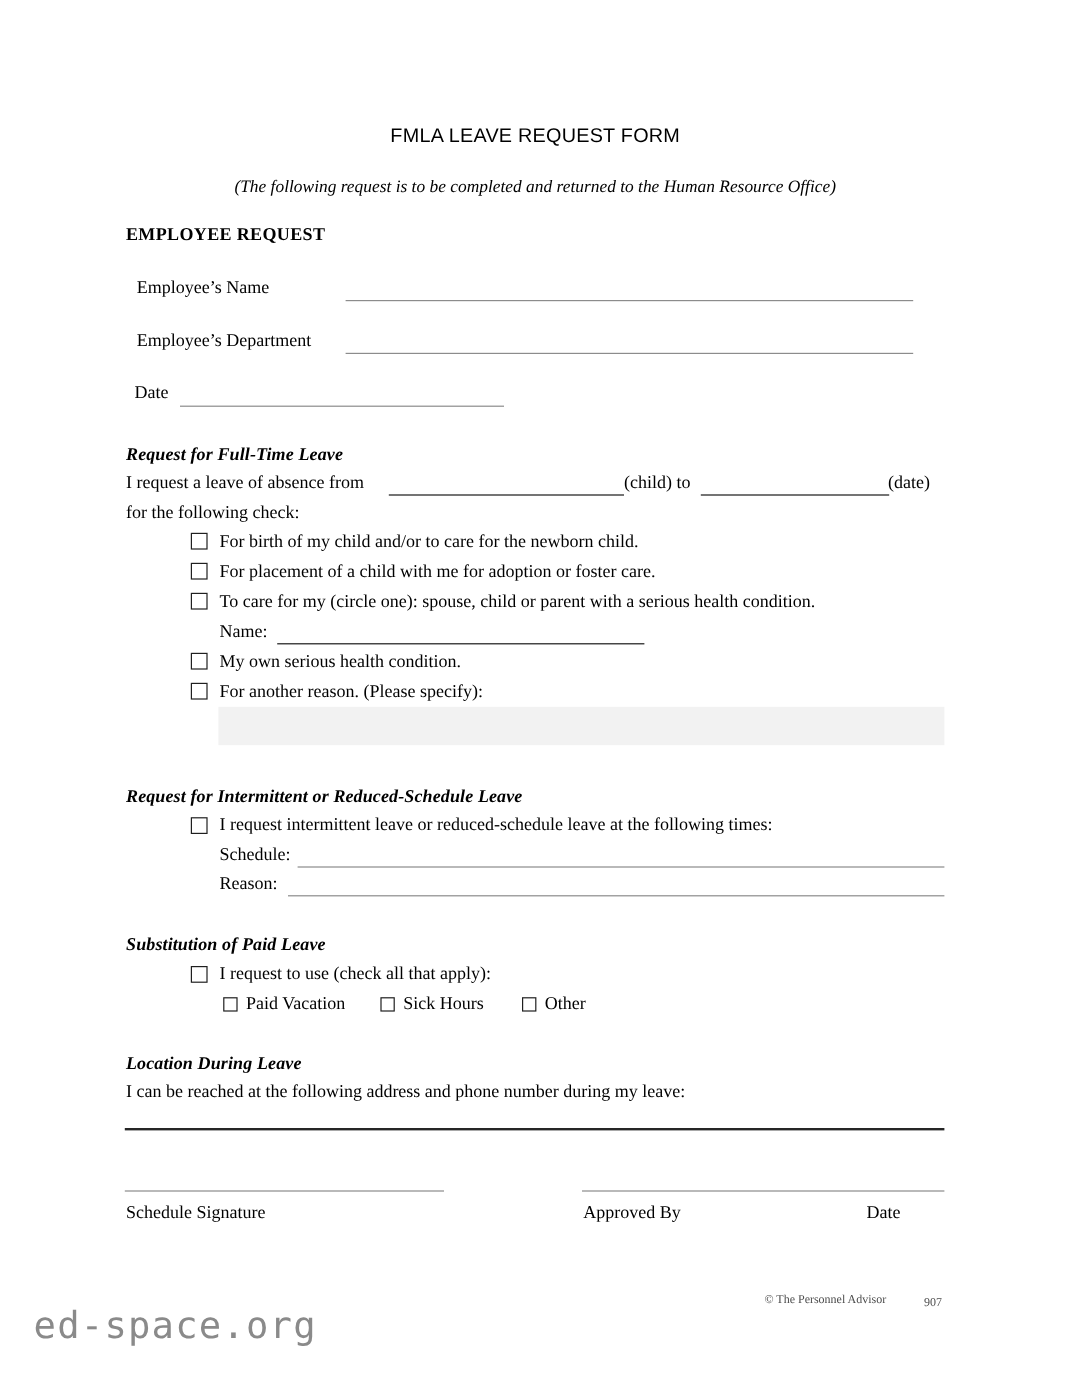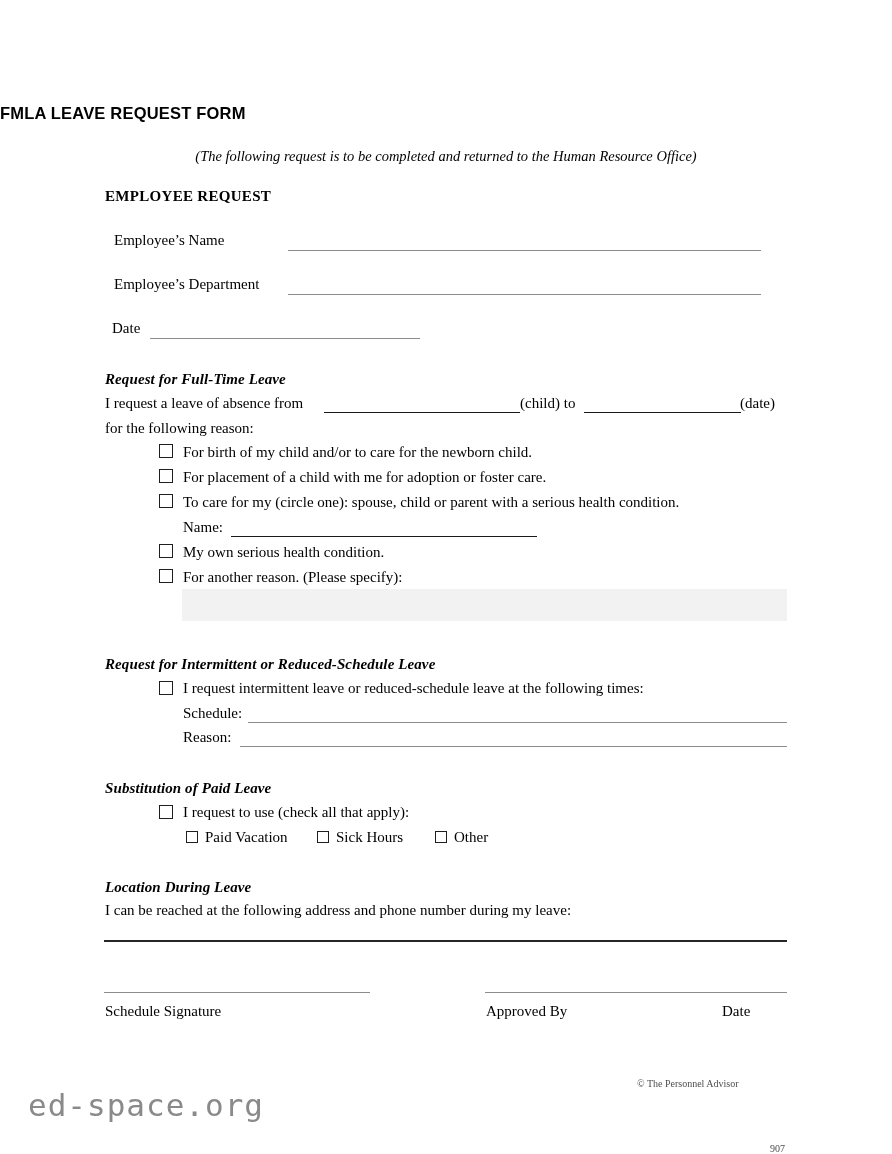--- a/index.html
+++ b/index.html
@@ -22,22 +22,23 @@
     width: 892px;
     height: 1154px;
     background: #ffffff;
   }
 
   
   .doc-title {
     position: absolute;
     left: 0; top: 104px;
     width: 892px;
+    text-align: center;
     font-family: "Liberation Sans", "DejaVu Sans", sans-serif;
-    font-weight: bold;
+    font-weight: normal;
     font-size: 16.5px;
     letter-spacing: 0.2px;
   }
   .doc-subtitle {
     position: absolute;
     left: 0; top: 148px;
     width: 892px;
     text-align: center;
     font-style: italic;
     font-size: 14.5px;
@@ -133,21 +134,21 @@
   <div class="txt" style="left:112px; top:321px;">Date</div>
   <div class="rule" style="left:150px; top:338px; width:270px;"></div>
 
   <div class="sec-head" style="left:105px; top:371px;">Request for Full-Time Leave</div>
 
   <div class="txt" style="left:105px; top:396px;text-align:right;">I request a leave of absence from</div>
   <div class="rule-dark" style="left:324px; top:412px; width:196px;"></div>
   <div class="txt" style="left:520px; top:396px;">(child) to</div>
   <div class="rule-dark" style="left:584px; top:412px; width:157px;"></div>
   <div class="txt" style="left:740px; top:396px;">(date)</div>
-  <div class="txt" style="left:105px; top:421px;">for the following reason:</div>
+  <div class="txt" style="left:105px; top:421px;">for the following check:</div>
 
   <div class="cbox big" style="left:159px; top:444px;"></div>
   <div class="txt" style="left:183px; top:445px;">For birth of my child and/or to care for the newborn child.</div>
 
   <div class="cbox big" style="left:159px; top:469px;"></div>
   <div class="txt" style="left:183px; top:470px;">For placement of a child with me for adoption or foster care.</div>
 
   <div class="cbox big" style="left:159px; top:494px;"></div>
   <div class="txt" style="left:183px; top:495px;">To care for my (circle one): spouse, child or parent with a serious health condition.</div>
 
@@ -192,16 +193,16 @@
   <div class="rule-thick" style="left:104px; top:940px; width:683px;"></div>
 
   <div class="rule" style="left:104px; top:992px; width:266px;"></div>
   <div class="txt" style="left:105px; top:1004px;">Schedule Signature</div>
 
   <div class="rule" style="left:485px; top:992px; width:302px;"></div>
   <div class="txt" style="left:486px; top:1004px;">Approved By</div>
   <div class="txt" style="left:722px; top:1004px;">Date</div>
 
   <div class="footer-txt" style="left:637px; top:1078px;">© The Personnel Advisor</div>
-  <div class="footer-txt" style="left:770px; top:1143px;">907</div>
+  <div class="footer-txt" style="left:770px; top:1080px;">907</div>
   <div class="watermark">ed-space.org</div>
 
 </div>
 
 </body></html>

